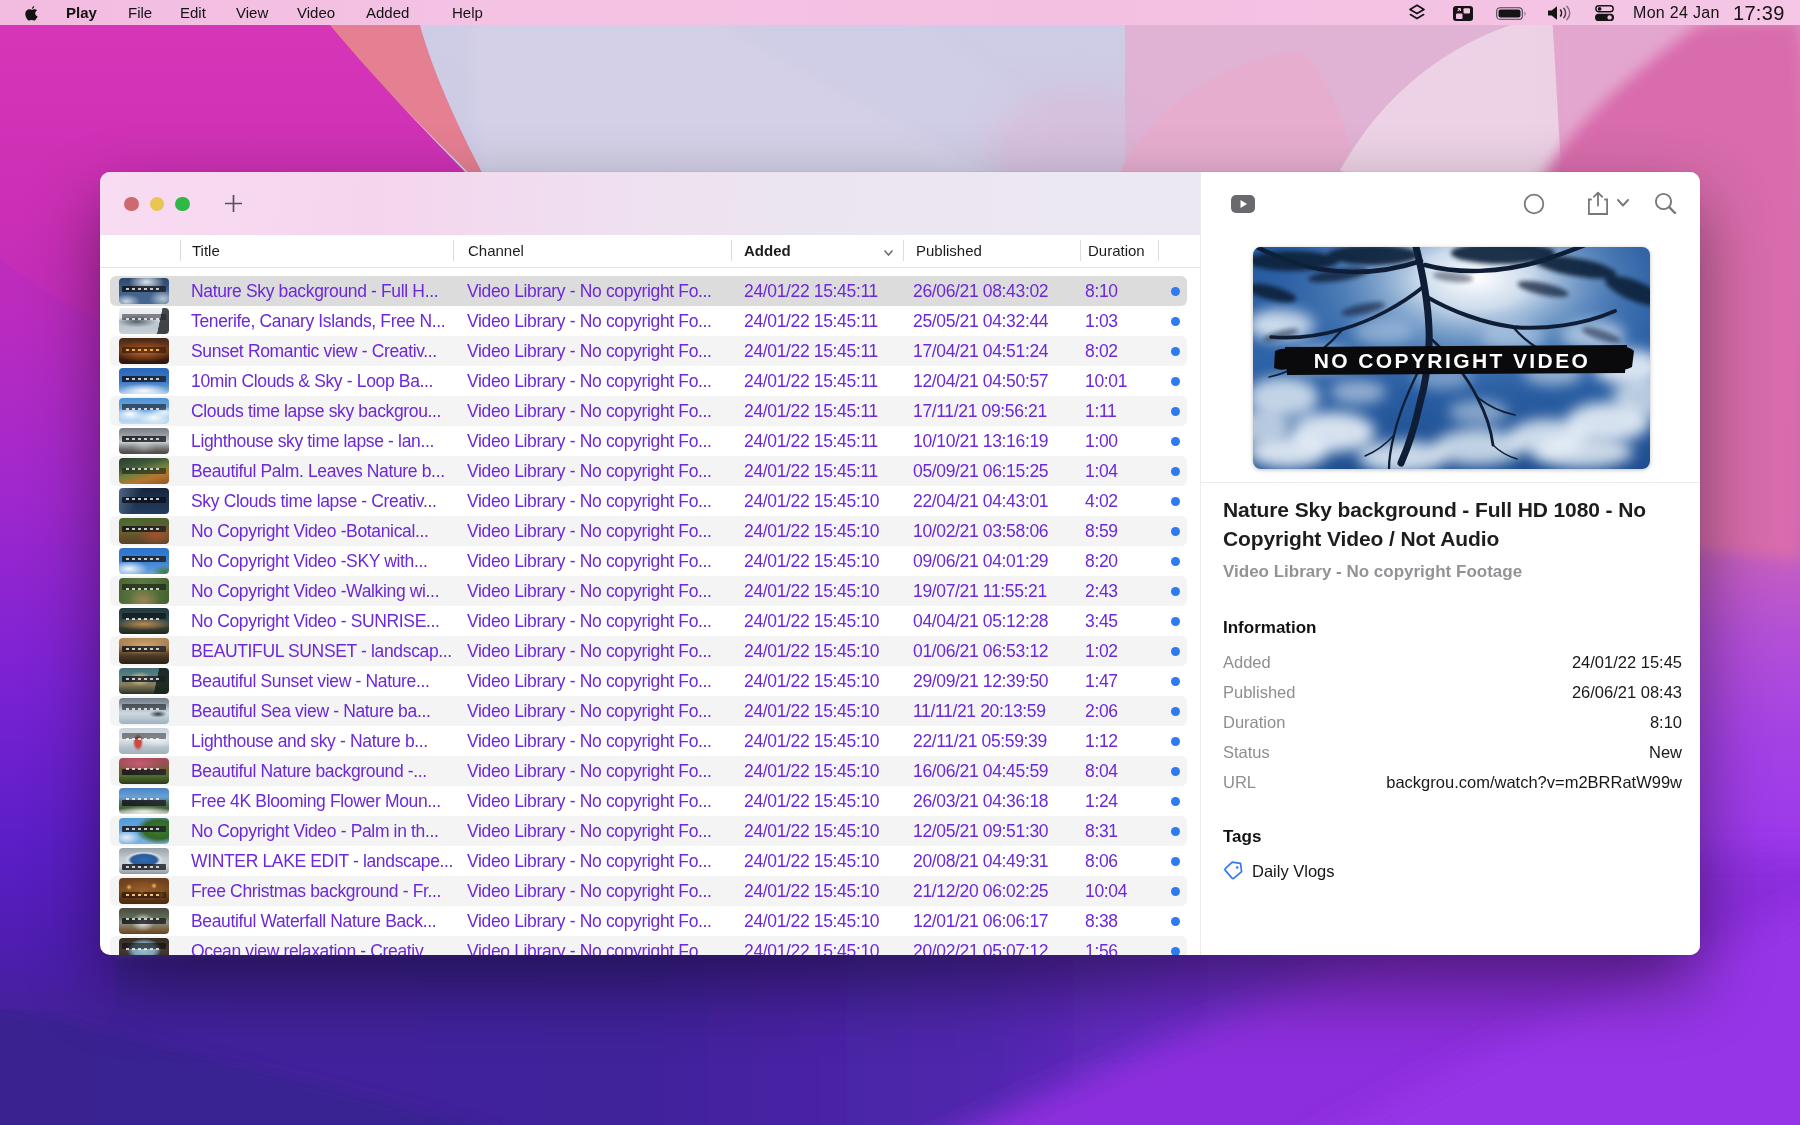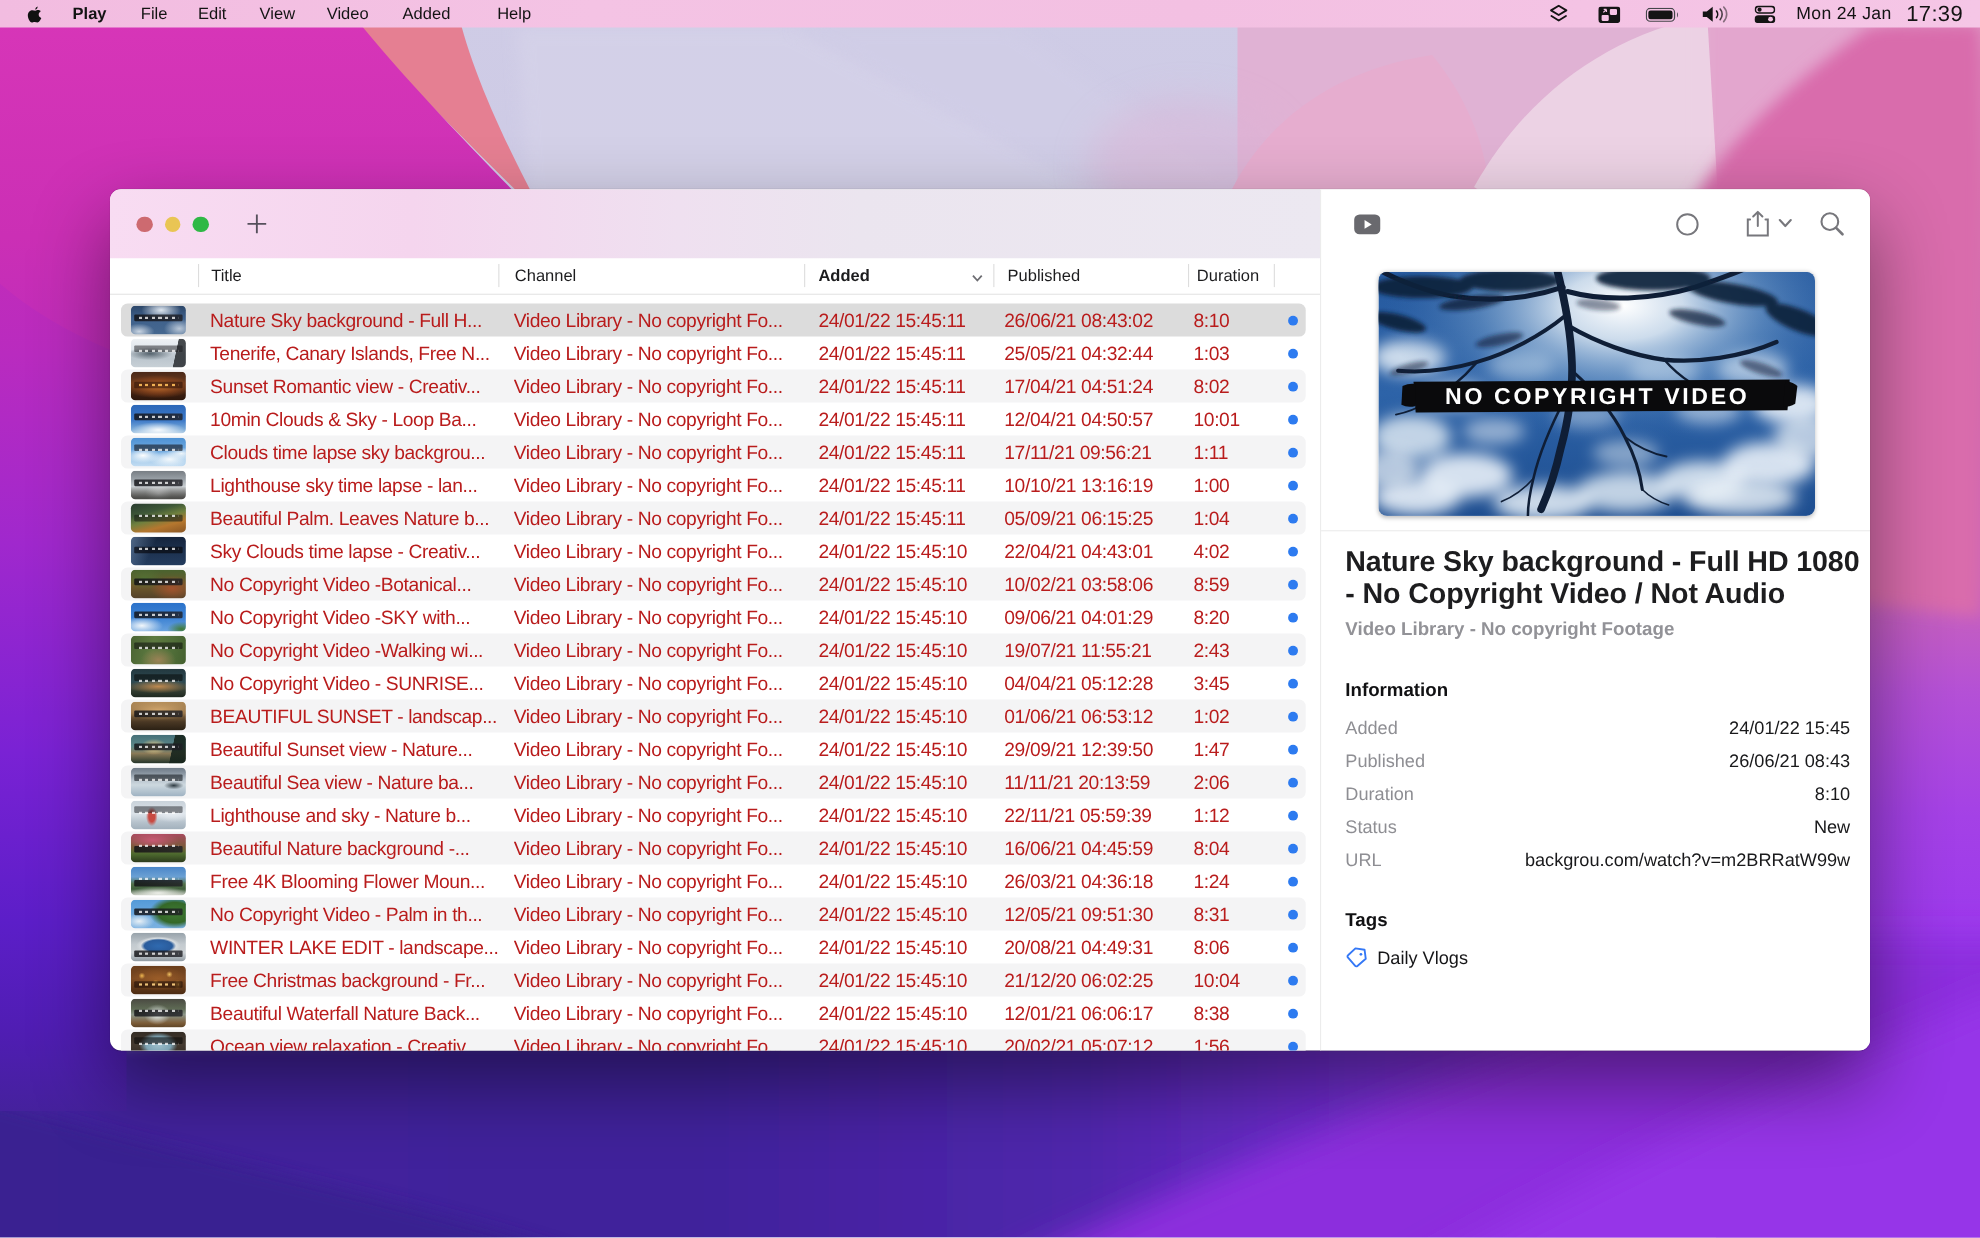--- a/index.html
+++ b/index.html
@@ -20,37 +20,37 @@
     box-shadow:0 30px 70px rgba(0,0,0,.45), 0 0 1px rgba(0,0,0,.3);}
   #titlebar{position:absolute;left:0;top:0;width:1100px;height:63px;
     background:linear-gradient(92deg,#f8dcf2 0%,#f5d5ee 25%,#efe0f0 47%,#ebe5ef 62%,#ece8f1 100%);}
   .tl{position:absolute;top:24.5px;width:14.5px;height:14.5px;border-radius:50%;}
   #plus{position:absolute;left:124px;top:22px;width:19px;height:19px;}
   #header{position:absolute;left:0;top:63px;width:1100px;height:32px;background:#fff;
     border-bottom:1px solid #e4e4e4;font-size:15px;color:#1c1c1e;}
   #header .hl{position:absolute;top:0;line-height:31px;}
   #header .tick{position:absolute;top:5px;height:21px;width:1px;background:#dddddd;}
   #rows{position:absolute;left:0;top:104px;width:1100px;}
-  .row{position:absolute;left:10px;width:1077px;height:30px;border-radius:6px;font-size:17.5px;letter-spacing:-.35px;color:#b91c1c;}
+  .row{position:absolute;left:10px;width:1077px;height:30px;border-radius:6px;font-size:17.5px;letter-spacing:-.35px;color:#6d28d9;}
   .row .cell{position:absolute;top:0;line-height:30px;white-space:nowrap;overflow:hidden;}
   .thumb{position:absolute;left:9px;top:2px;width:50px;height:26px;border-radius:4px;overflow:hidden;}
   .c-title{left:81px;width:264px;}
   .c-chan{left:357px;width:262px;}
   .c-added{left:634px;width:170px;}
   .c-pub{left:803px;width:175px;}
   .c-dur{left:975px;width:80px;}
   .dot{position:absolute;left:1061px;top:10.5px;width:9px;height:9px;border-radius:50%;background:#2d7bf0;}
 
   
   #side{position:absolute;left:1100px;top:0;width:500px;height:783px;background:#fff;
     border-left:1px solid #ececec;}
   #preview{position:absolute;left:52px;top:75px;width:397px;height:222px;border-radius:8px;overflow:hidden;
     box-shadow:0 1px 4px rgba(0,0,0,.25);}
   #sep{position:absolute;left:0;top:310px;width:500px;height:1px;background:#ebebeb;}
-  #vtitle{position:absolute;left:22px;top:324px;width:470px;font-size:26px;font-weight:bold;
+  #vtitle{position:absolute;left:22px;top:324px;width:470px;font-size:21px;font-weight:bold;
     color:#1d1d1f;line-height:28.5px;letter-spacing:-.1px;}
   #vchan{position:absolute;left:22px;top:390px;font-size:17px;font-weight:bold;color:#929297;}
   .sh{position:absolute;left:22px;font-size:17px;font-weight:bold;color:#111113;}
   .ilabel{position:absolute;left:22px;font-size:16.5px;color:#8e8e93;line-height:30px;}
   .ival{position:absolute;right:19px;font-size:16.5px;color:#19191b;line-height:30px;}
   #tagrow{position:absolute;left:22px;top:689px;height:20px;font-size:16.5px;color:#151517;}
   #addtag{position:absolute;left:20px;top:720px;width:458px;height:26px;box-sizing:border-box;
     border:1px solid #e0e0e0;border-radius:7px;background:#fff;}
   #addtag span{position:absolute;left:13px;top:0;line-height:25px;font-size:16.5px;color:#1b1b1d;}
   #tagbtn{position:absolute;right:2px;top:2.5px;width:19px;height:19px;border-radius:6px;background:#2f7cf3;}

